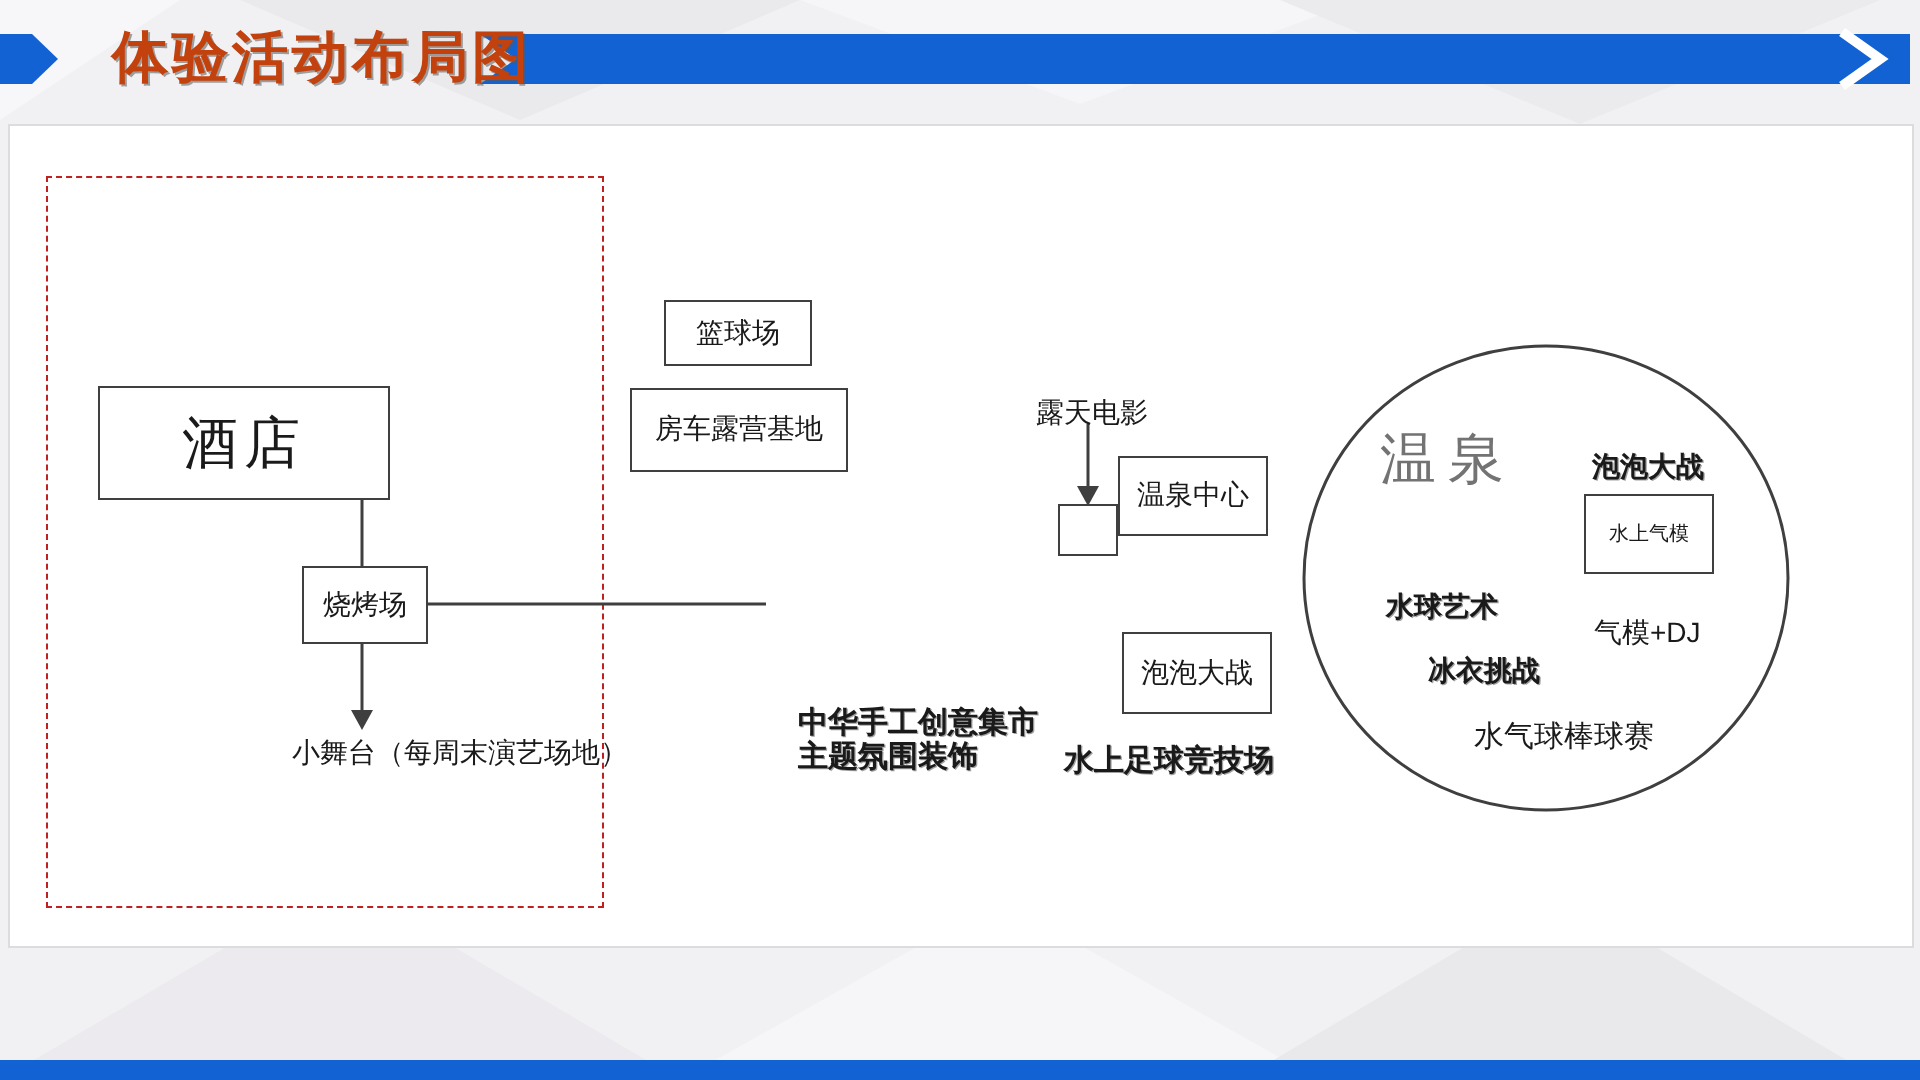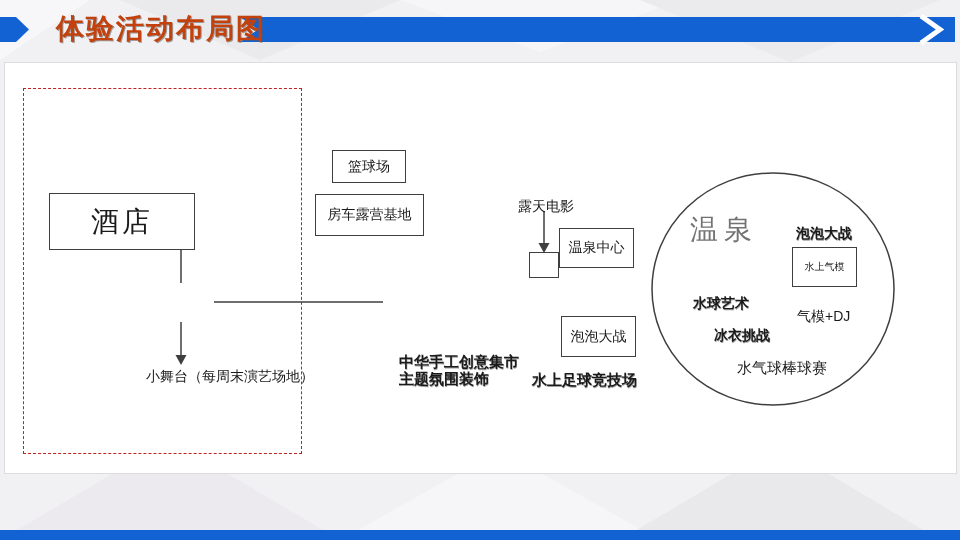--- a/index.html
+++ b/index.html
@@ -94,20 +94,21 @@
       <line x1="544" y1="212" x2="544" y2="244"></line>
       <ellipse cx="773" cy="289" rx="121" ry="116"></ellipse>
     </g>
     <g fill="#3f3f3f">
       <polygon points="175.5,355 186.5,355 181,365"></polygon>
       <polygon points="538.5,243 549.5,243 544,253"></polygon>
     </g>
   </svg>
 
   <div class="box box-hotel">酒店</div>
+  <div class="box box-bbq">烧烤场</div>
   <div class="box box-rv">房车露营基地</div>
   <div class="box box-basketball">篮球场</div>
   <div class="box box-connector"></div>
   <div class="box box-hscenter">温泉中心</div>
   <div class="box box-bubble">泡泡大战</div>
   <div class="box box-inflatable">水上气模</div>
 
   <div class="label lbl-movie">露天电影</div>
   <div class="label lbl-stage">小舞台（每周末演艺场地）</div>
   <div class="label lbl-market">

